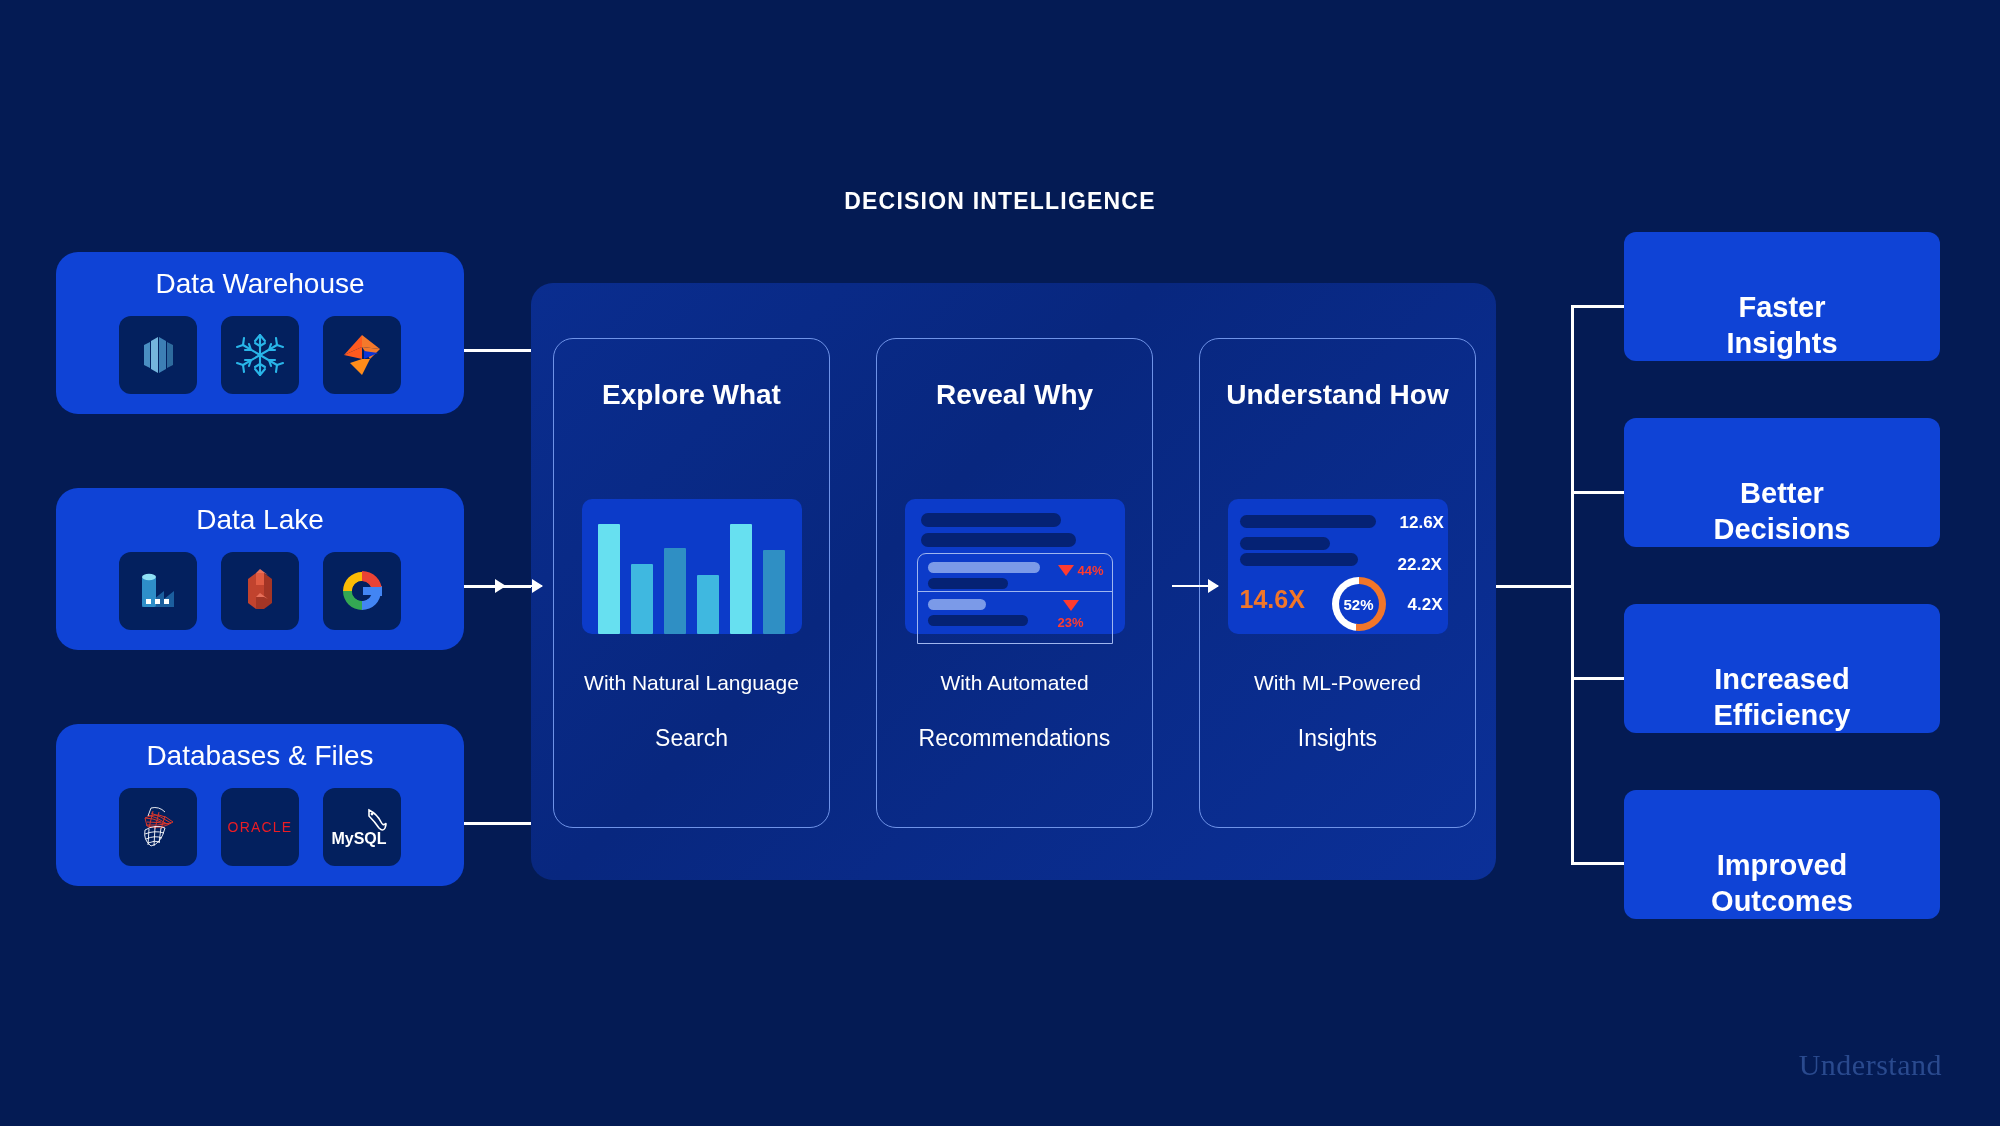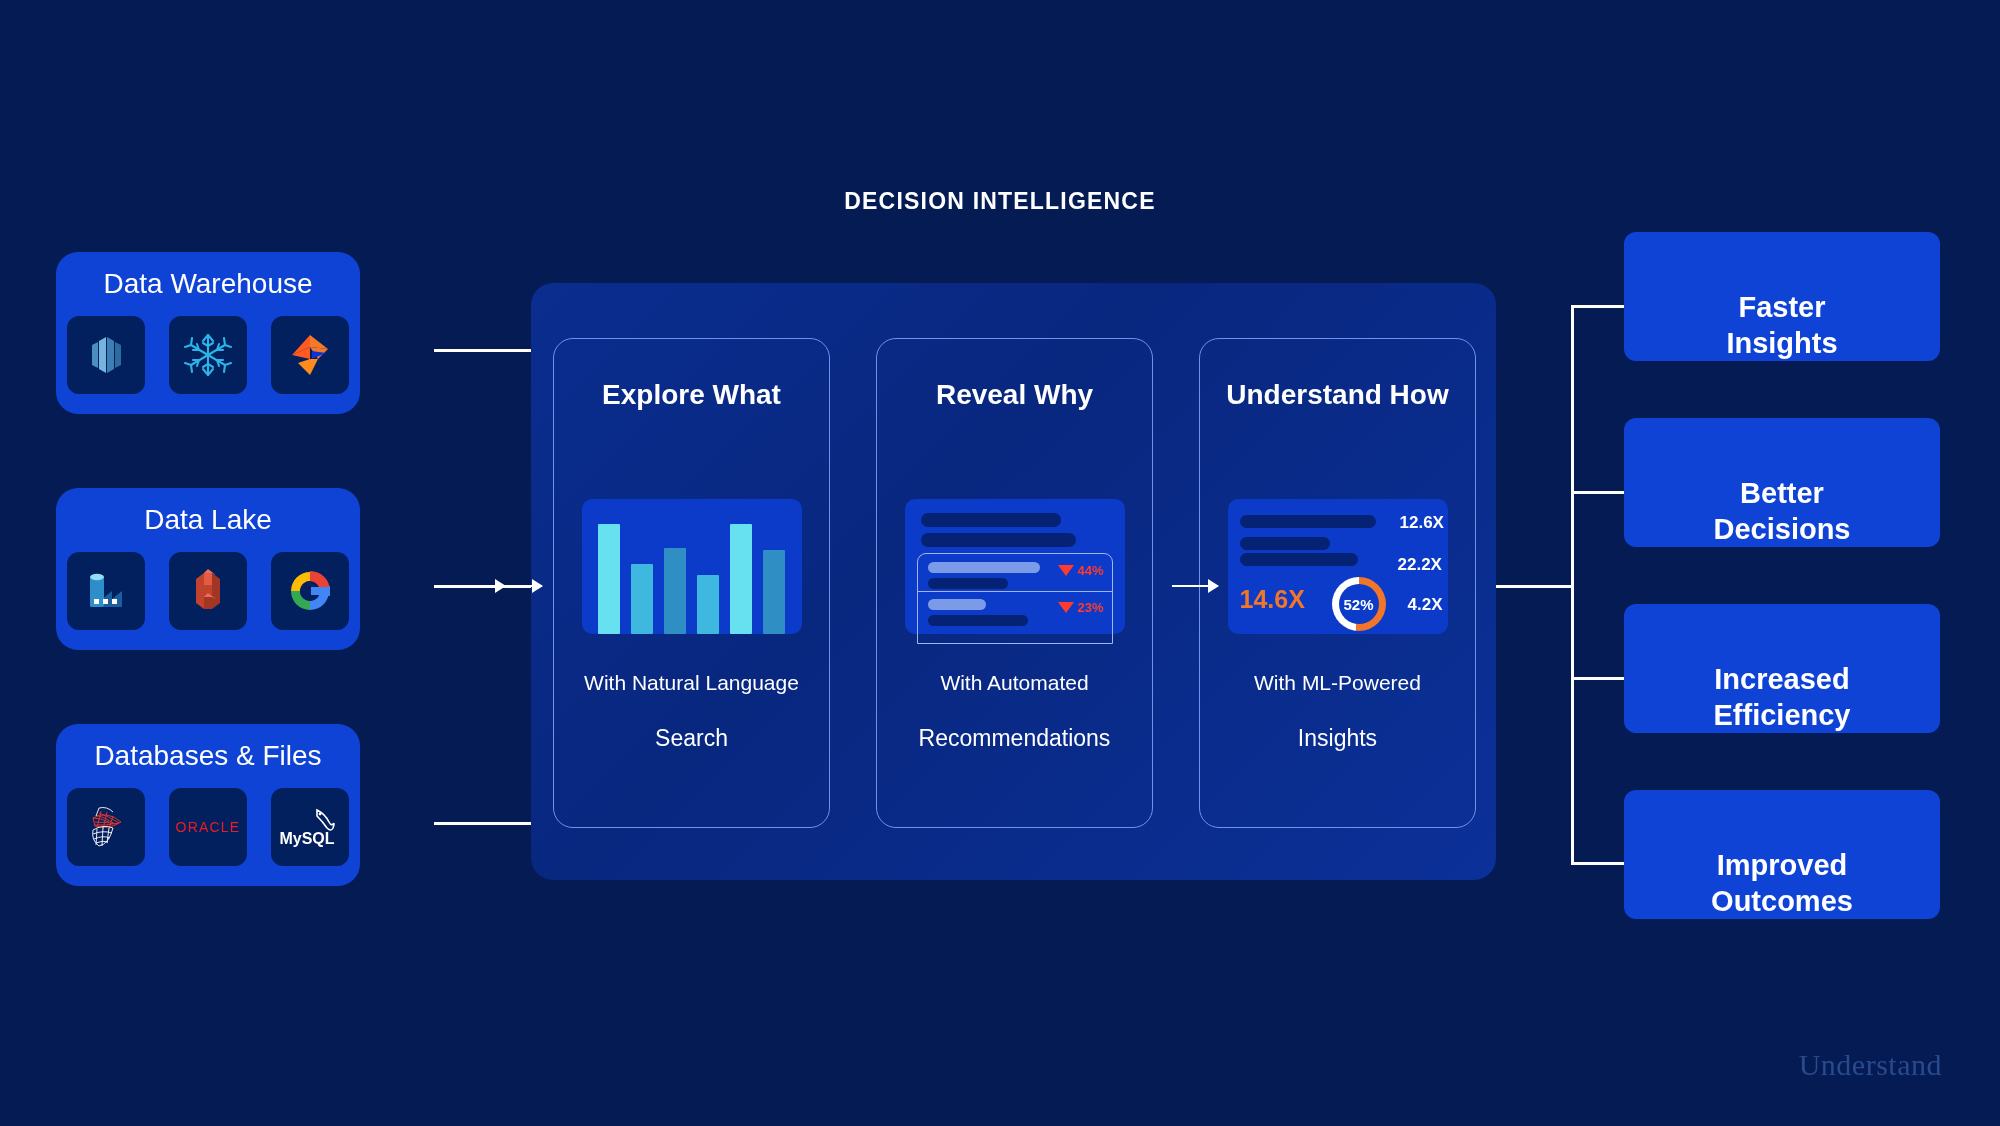--- a/index.html
+++ b/index.html
@@ -16,21 +16,21 @@
   .main-title{
     position:absolute; left:0; right:0; top:188px;
     text-align:center;
     font-size:23px; font-weight:700; letter-spacing:1.2px;
     color:#ffffff;
   }
 
   
   .src-card{
     position:absolute;
-    width:304px;
+    width:408px;
     background:#0f43d6;
     border-radius:22px;
     padding:16px 0 20px 0;
   }
   .src-card .card-title{
     text-align:center;
     font-size:28px;
     font-weight:400;
     color:#ffffff;
     margin-bottom:16px;
@@ -413,21 +413,21 @@
         <div class="rec-box">
           <div class="rec-div"></div>
           <div class="rec-bar-lite" style="left:10px; top:8px; width:112px;"></div>
           <div class="rec-bar-dark" style="left:10px; top:24px; width:80px;"></div>
           <div class="pct" style="left:140px; top:9px;">
             <span class="tri-down"></span>
             <span>44%</span>
           </div>
           <div class="rec-bar-lite" style="left:10px; top:45px; width:58px;"></div>
           <div class="rec-bar-dark" style="left:10px; top:61px; width:100px;"></div>
-          <div class="pct" style="left:140px; top:46px;">
+          <div class="pct" style="left:140px; top:46px;flex-direction:column;">
             <span class="tri-down"></span>
             <span>23%</span>
           </div>
         </div>
       </div>
       <div class="step-caption">
         <span>With Automated</span>
         <span class="sub">Recommendations</span>
       </div>
     </div>

